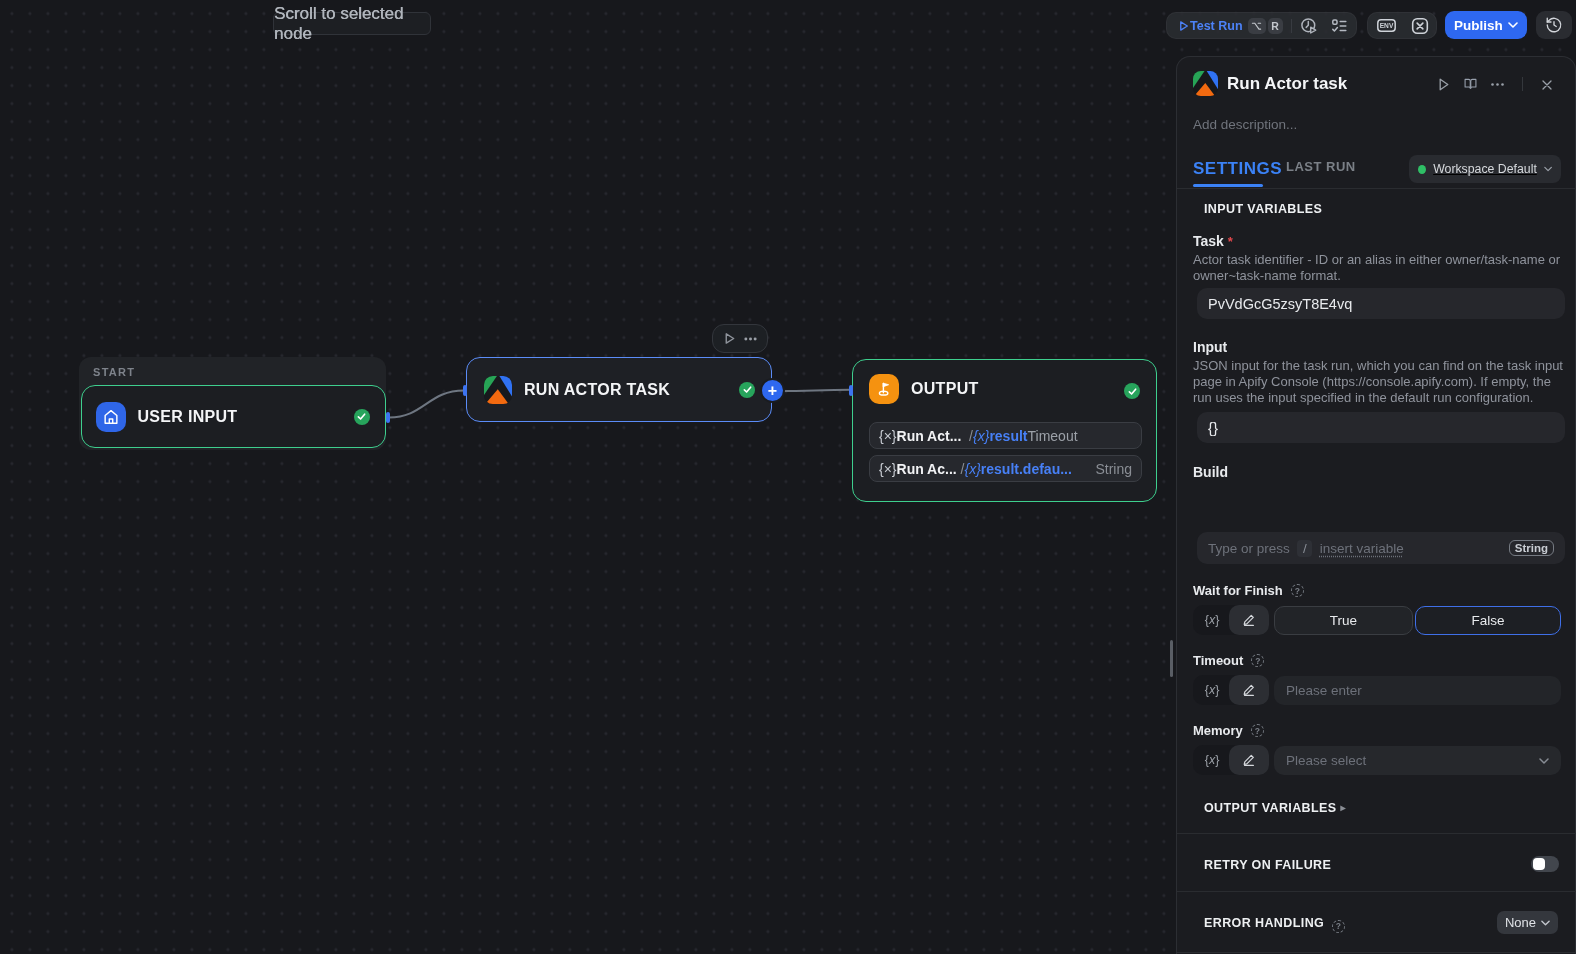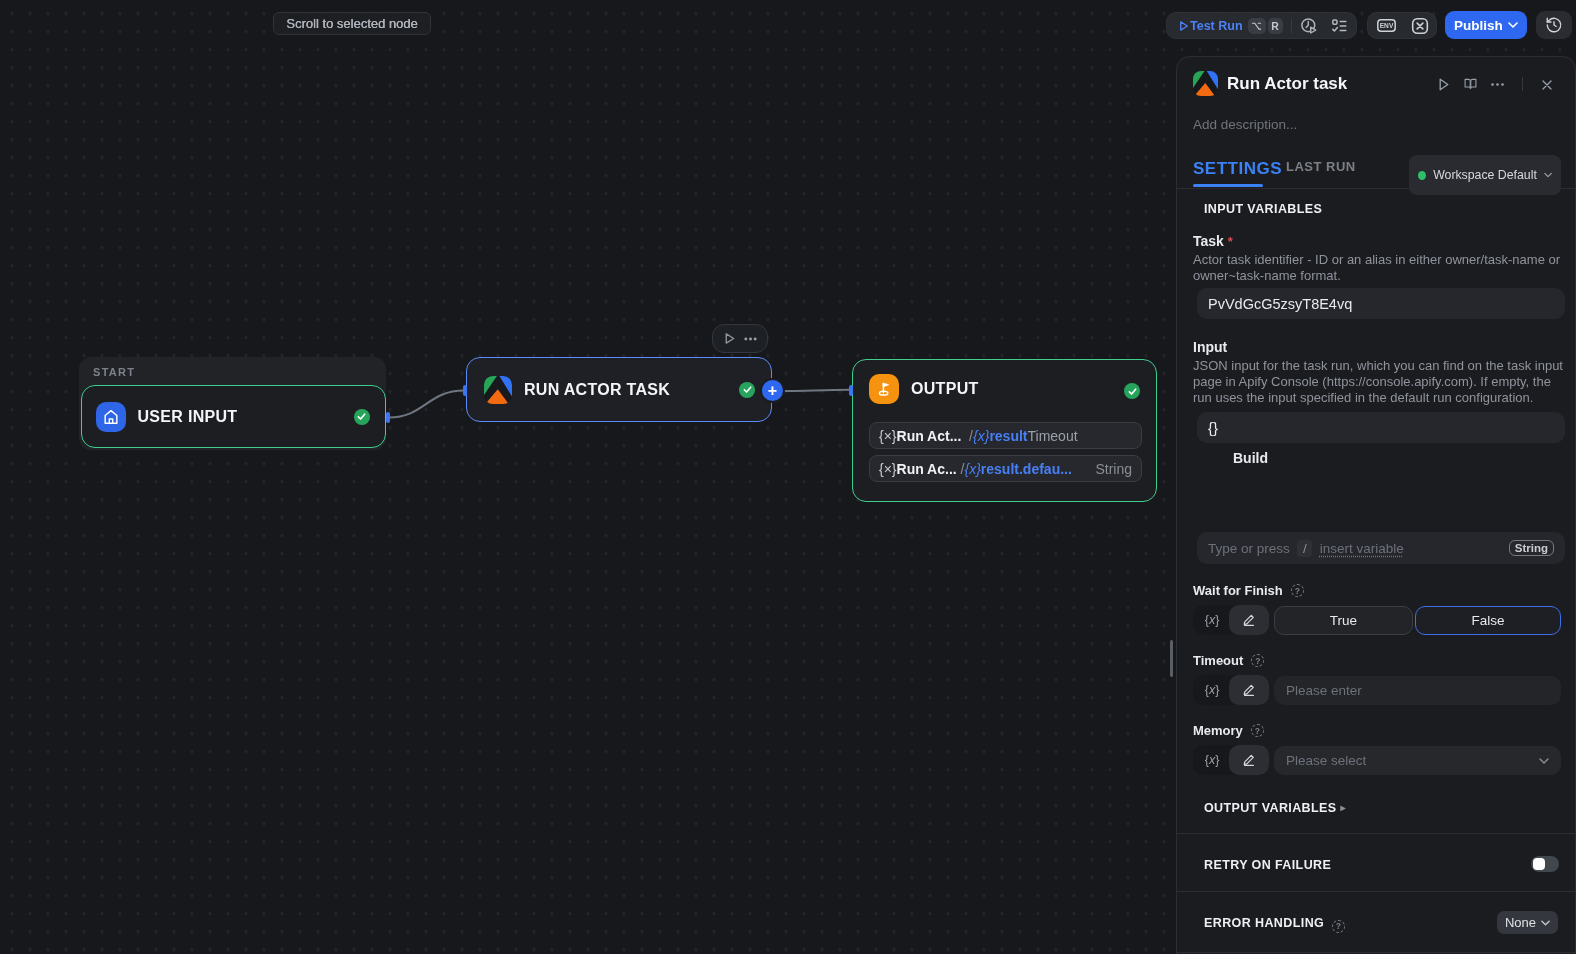--- a/index.html
+++ b/index.html
@@ -4,21 +4,21 @@
 <style>
   * { margin:0; padding:0; box-sizing:border-box; }
   html,body { width:1576px; height:954px; overflow:hidden; background:#17181c; font-family:"Liberation Sans", sans-serif; }
   #stage { position:relative; width:1576px; height:954px;
     background-color:#17181c;
     background-image:radial-gradient(circle, #27282f 0, #26272e 1.1px, rgba(38,39,46,0) 1.9px);
     background-size:18px 18px; background-position:2.9px 4.6px; }
   .abs { position:absolute; }
 
   
-  .scrollbtn { left:273px; top:12px; width:158px; height:23px; background:#1d1f23; border:1px solid #303339; border-radius:6px; color:#b0b5bc; font-size:13px; font-weight:400; text-shadow:0.3px 0 0 #b0b5bc; display:flex; align-items:center; justify-content:center; }
+  .scrollbtn { left:273px; top:12px; width:158px; height:23px; background:#1d1f23; border:1px solid #303339; border-radius:6px; color:#b0b5bc; font-size:17px; font-weight:400; text-shadow:0.3px 0 0 #b0b5bc; display:flex; align-items:center; justify-content:center; }
   .tbgroup { background:rgba(42,44,49,0.88); border:1px solid rgba(255,255,255,0.04); border-radius:10px; display:flex; align-items:center; white-space:nowrap; flex-wrap:nowrap; }
   .kbd { background:#3a3d43; border-radius:5px; height:16px; min-width:15px; padding:0 3px; display:flex; align-items:center; justify-content:center; color:#c3c7cd; font-size:10.5px; font-weight:700; }
   .publish { left:1445px; top:11px; width:82px; height:28px; background:#2e68f0; border-radius:9px; color:#fff; font-size:13.5px; font-weight:700; display:flex; align-items:center; justify-content:center; gap:5px; }
   .histbtn { left:1536px; top:11px; width:36px; height:28px; background:#2a2c31; border-radius:9px; display:flex; align-items:center; justify-content:center; }
 
   
   .group { left:79px; top:357px; width:307px; height:93px; background:#212327; border-radius:12px; }
   .grouplabel { left:14px; top:9px; font-size:11px; font-weight:700; letter-spacing:1.3px; color:#7e838b; }
   .node { border-radius:14px; background:#1c1e22; }
   .node-title { font-size:16px; font-weight:700; color:#f4f5f7; letter-spacing:0.3px; white-space:nowrap; }
@@ -226,40 +226,40 @@
     <div class="abs" style="left:344.5px; top:20px; width:1px; height:14px; background:#34373c;"></div>
     <svg class="abs" style="left:365px; top:22.5px;" width="10" height="10" viewBox="0 0 10 10" fill="none" stroke="#9aa0a8" stroke-width="1.3" stroke-linecap="round">
         <path d="M1 1l8 8M9 1l-8 8"></path>
       </svg>
 
     <div class="abs" style="left:16px; top:60px; font-size:13.5px; color:#70747c;">Add description...</div>
 
     <div class="abs" style="left:16px; top:102px; font-size:17px; font-weight:700; color:#3b82f6; letter-spacing:0.5px;">SETTINGS</div>
     <div class="abs" style="left:109px; top:102px; font-size:13px; font-weight:700; color:#7b8087; letter-spacing:0.5px;">LAST RUN</div>
     <div class="abs" style="left:16px; top:127px; width:70px; height:3px; background:#3b82f6; border-radius:2px;"></div>
-    <div class="abs" style="left:232px; top:98px; width:152px; height:40px; background:#292b30; border-radius:8px; display:flex; align-items:center; padding:0 9px; gap:7px;">
+    <div class="abs" style="left:232px; top:98px; width:152px; height:28px; background:#292b30; border-radius:8px; display:flex; align-items:center; padding:0 9px; gap:7px;text-decoration:underline;">
       <span style="width:9px; height:9px; border-radius:50%; background:#2fbf66;"></span>
       <span style="font-size:12.3px; color:#d6d9dd; white-space:nowrap;">Workspace Default</span>
       <svg width="9" height="6" viewBox="0 0 10 6" fill="none" stroke="#9aa0a8" stroke-width="1.5" stroke-linecap="round" stroke-linejoin="round">
           <path d="M1 1l4 4 4-4"></path>
         </svg>
     </div>
     <div class="p-div" style="top:131px;"></div>
 
     <div class="seclbl" style="top:145px;">INPUT VARIABLES</div>
 
     <div class="lbl" style="top:176px;">Task <span style="color:#e5484d; font-size:13px;">*</span></div>
     <div class="desc" style="top:195px;">Actor task identifier - ID or an alias in either owner/task-name or owner~task-name format.</div>
     <div class="field" style="top:231px; height:31px; font-size:14.5px; color:#e8eaed;">PvVdGcG5zsyT8E4vq</div>
 
     <div class="lbl" style="top:282px;">Input</div>
     <div class="desc" style="top:301px;">JSON input for the task run, which you can find on the task input page in Apify Console (https://console.apify.com). If empty, the run uses the input specified in the default run configuration.</div>
     <div class="field" style="top:355px; height:31px; font-size:15px; color:#e8eaed;">{}</div>
 
-    <div class="lbl" style="top:393px;margin-left:40px;">Build</div>
+    <div class="lbl" style="top:407px;">Build</div>
     <div class="field" style="top:475px; height:32px; font-size:13.5px; color:#6d717a;">
       Type or press&nbsp;&nbsp;<span style="background:#2e3036; border-radius:4px; width:15px; height:17px; display:inline-flex; align-items:center; justify-content:center; color:#878c94;">/</span>&nbsp;&nbsp;<span style="text-decoration:underline dotted; text-underline-offset:3px;">insert variable</span>
       <span style="margin-left:auto; border:1px solid #767b83; border-radius:6px; padding:1px 5px; font-size:11.5px; color:#c9cdd3; font-weight:600;">String</span>
     </div>
 
     <div class="smalllbl" style="top:526px;">Wait for Finish <span class="qcirc">?</span></div>
     <div class="seg" style="top:548px;">
       <span class="x">{<span class="xi">x</span>}</span>
       <span class="pen">
           <svg width="14" height="14" viewBox="0 0 16 16" fill="none" stroke="#d6d9dd" stroke-width="1.4" stroke-linecap="round" stroke-linejoin="round">

